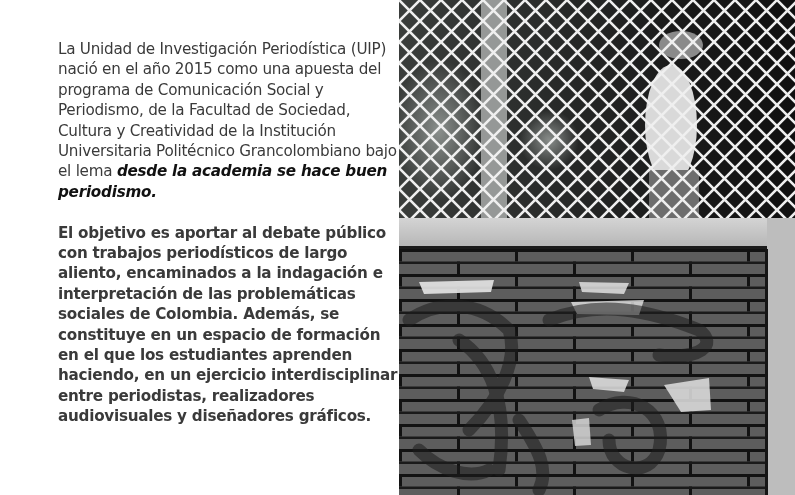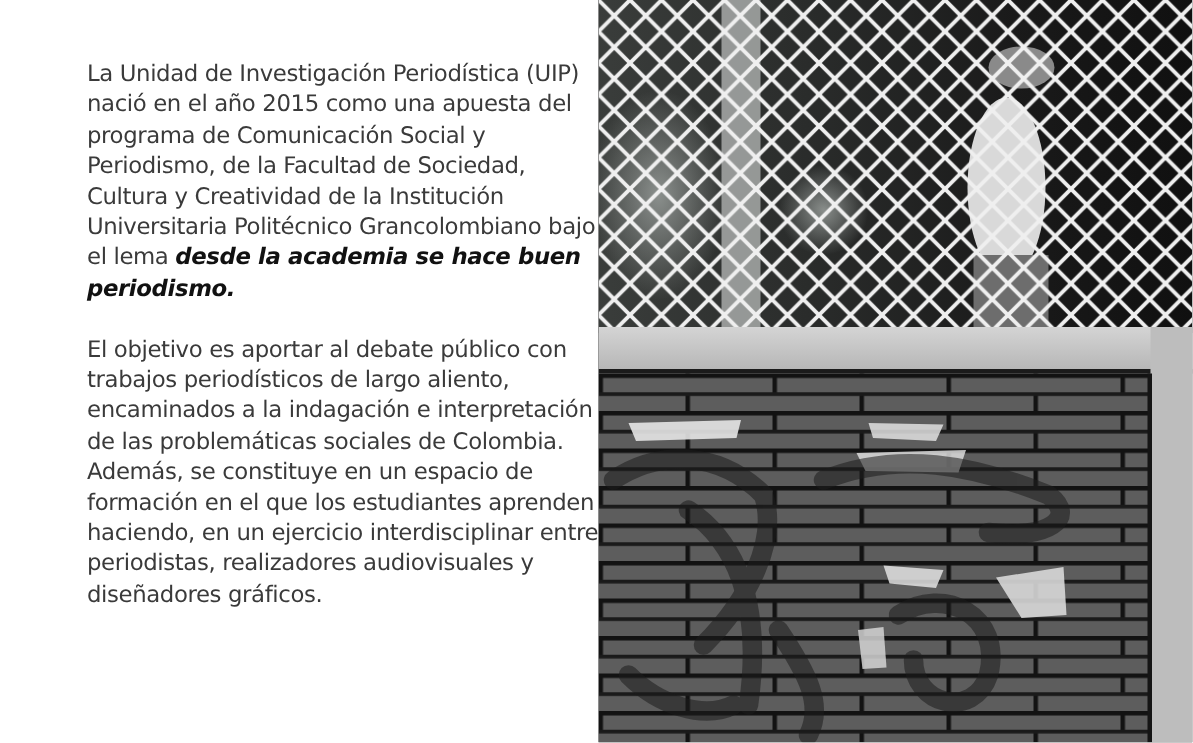--- a/index.html
+++ b/index.html
@@ -24,20 +24,21 @@
       color: #3a3a3a;
       letter-spacing: -0.25px;
       font-weight: normal;
       margin-left: 28px;
     }
     .text-col p {
       margin: 0;
     }
     .text-col p + p {
       margin-top: 20.4px;
+      font-weight: bold;
     }
     .emph {
       font-weight: bold;
       font-style: italic;
       color: #111111;
     }
     .photo {
       position: absolute;
       left: 399px;
       top: 0;

